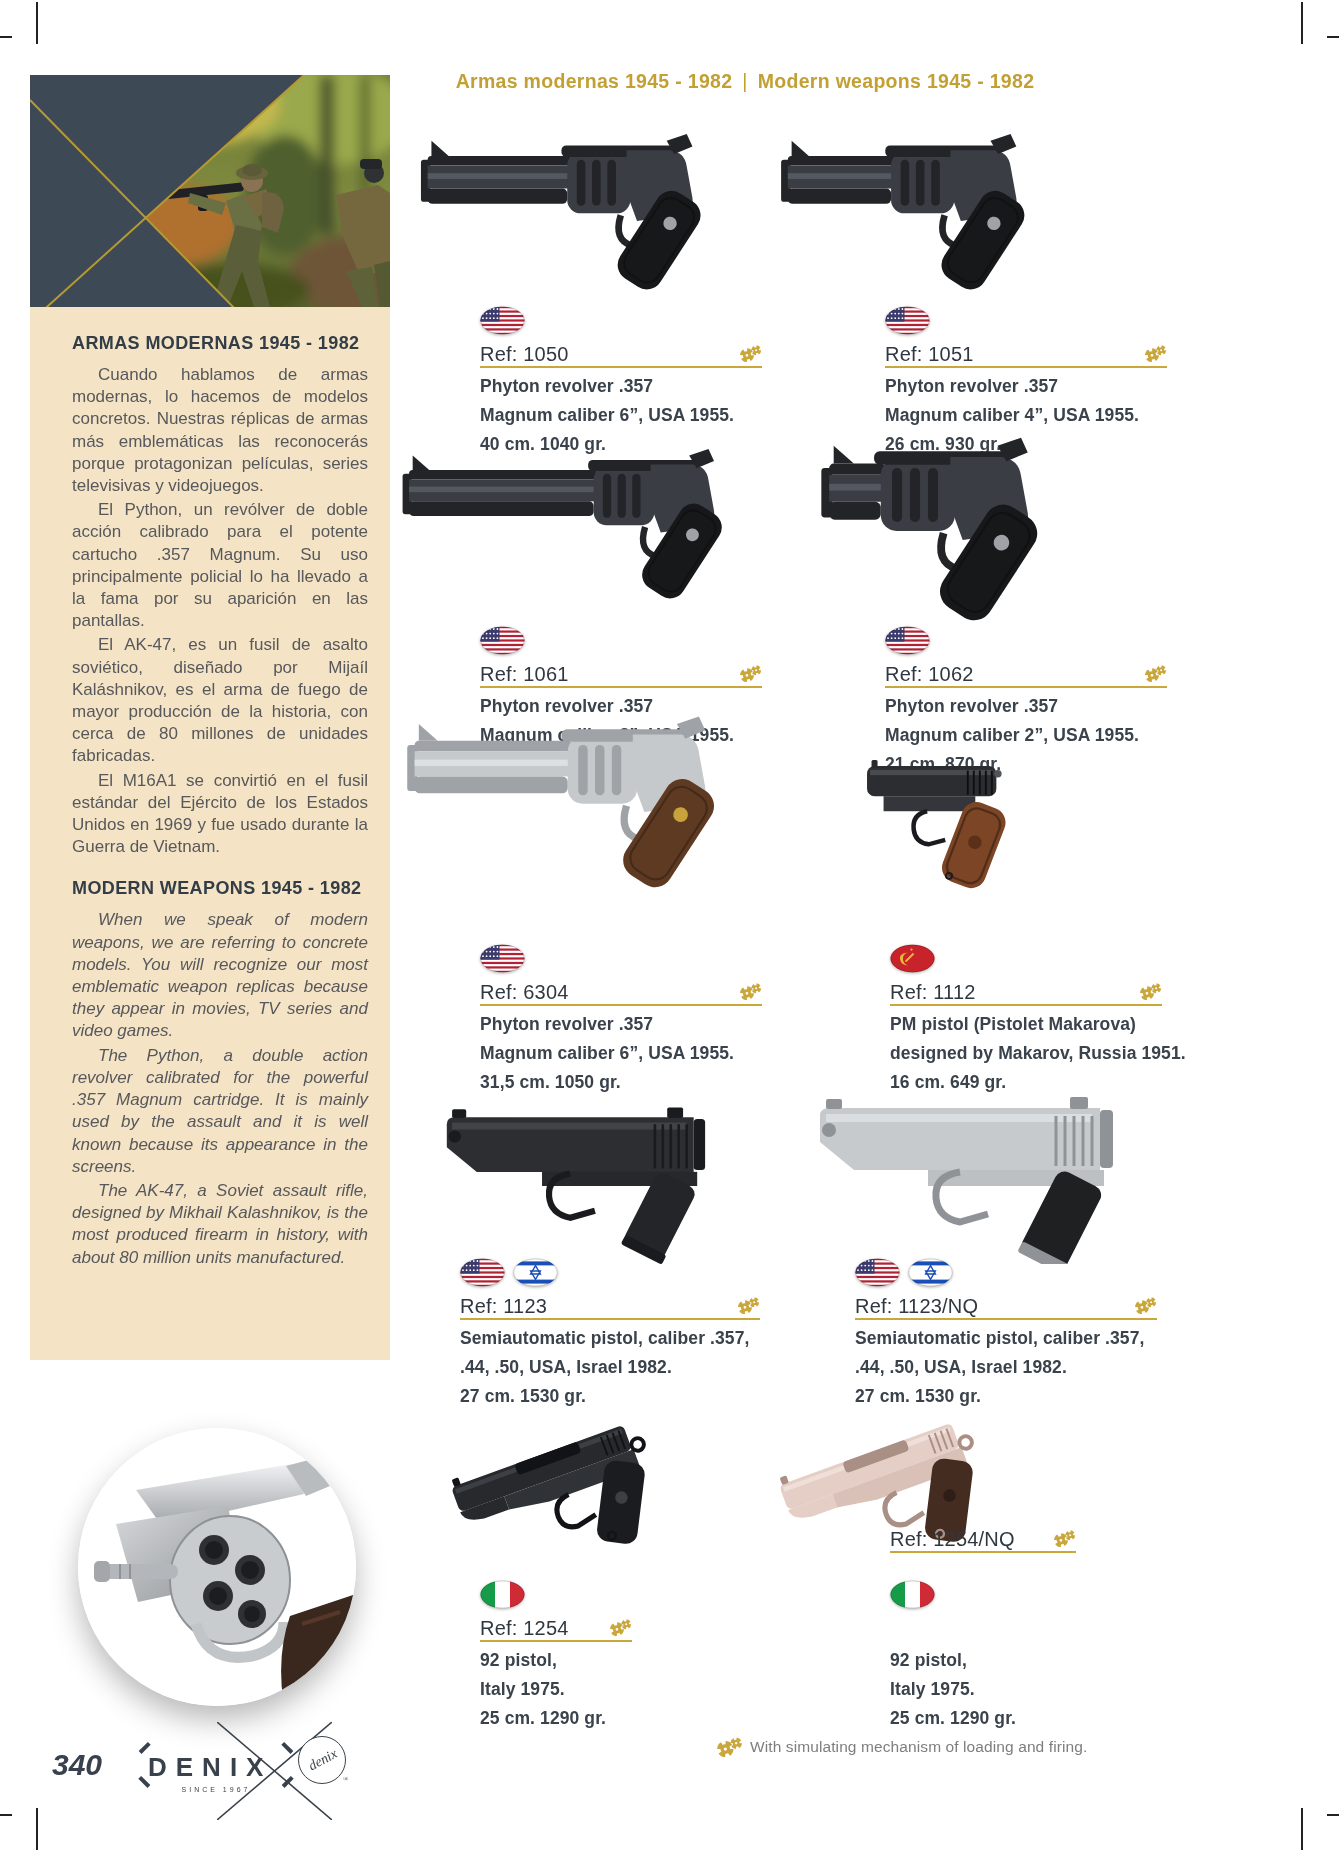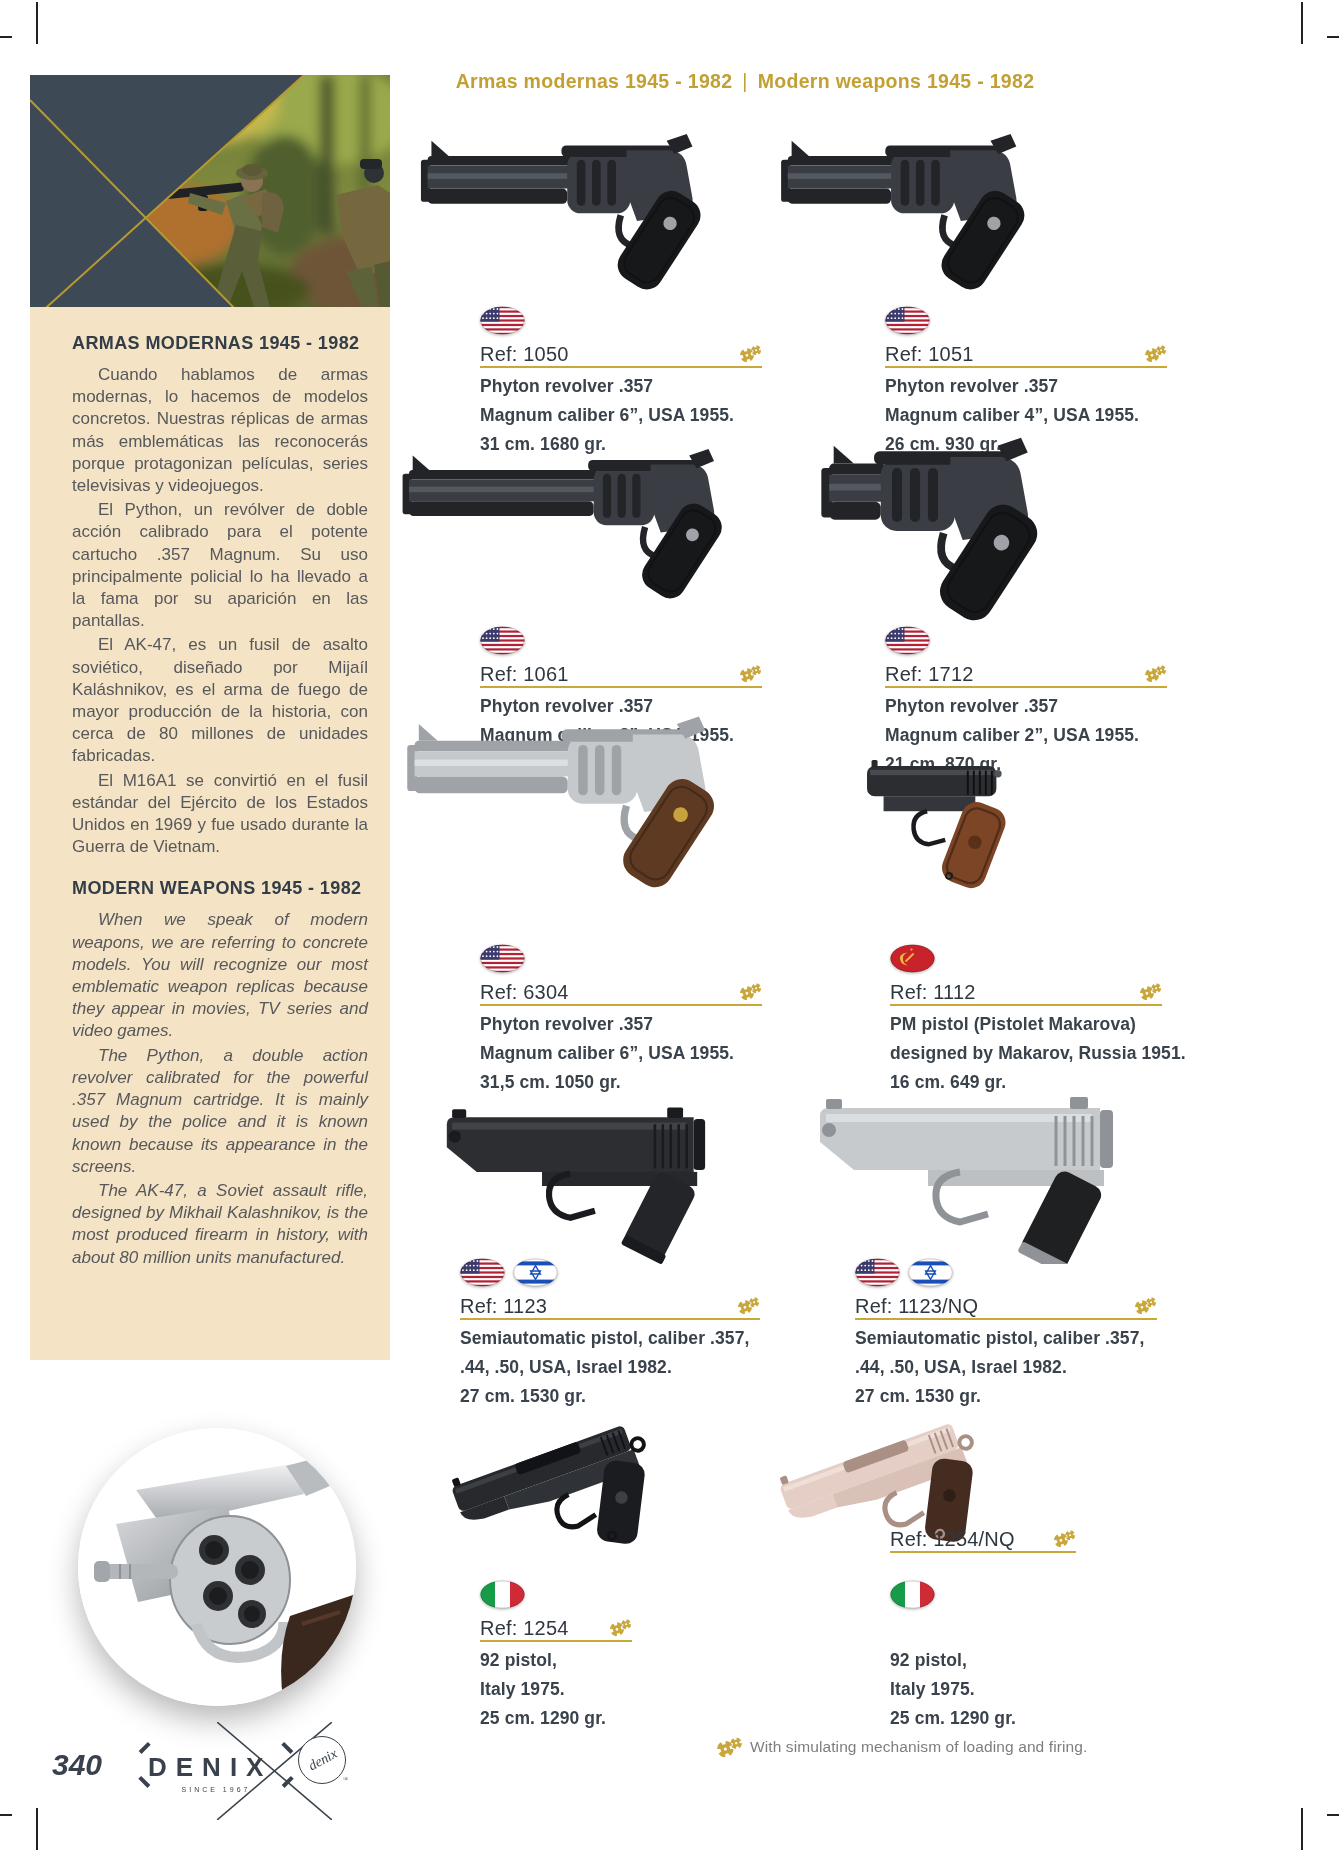--- a/index.html
+++ b/index.html
@@ -149,21 +149,21 @@
       <div class="sb-heading">ARMAS MODERNAS 1945 - 1982</div>
       <div id="paras-es">
           <p>Cuando hablamos de armas modernas, lo hacemos de modelos concretos. Nuestras réplicas de armas más emblemáticas las reconocerás porque protagonizan películas, series televisivas y videojuegos.</p>
           <p>El Python, un revólver de doble acción calibrado para el potente cartucho .357 Magnum. Su uso principalmente policial lo ha llevado a la fama por su aparición en las pantallas.</p>
           <p>El AK-47, es un fusil de asalto soviético, diseñado por Mijaíl Kaláshnikov, es el arma de fuego de mayor producción de la historia, con cerca de 80 millones de unidades fabricadas.</p>
           <p>El M16A1 se convirtió en el fusil estándar del Ejército de los Estados Unidos en 1969 y fue usado durante la Guerra de Vietnam.</p>
         </div>
       <div class="sb-heading en">MODERN WEAPONS 1945 - 1982</div>
       <div id="paras-en">
           <p class="en">When we speak of modern weapons, we are referring to concrete models. You will recognize our most emblematic weapon replicas because they appear in movies, TV series and video games.</p>
-          <p class="en">The Python, a double action revolver calibrated for the powerful .357 Magnum cartridge. It is mainly used by the police and it is known known because its appearance in the screens.</p>
+          <p class="en">The Python, a double action revolver calibrated for the powerful .357 Magnum cartridge. It is mainly used by the assault and it is well known because its appearance in the screens.</p>
           <p class="en">The AK-47, a Soviet assault rifle, designed by Mikhail Kalashnikov, is the most produced firearm in history, with about 80 million units manufactured.</p>
         </div>
     </div>
   </div>
 
   <div id="products">
       <div>
         <div class="prod-img" style="left: 402px; top: 112px; width: 340px; height: 196px;"><svg viewBox="0 0 326 205">
     <rect x="5" y="50" width="10" height="44" rx="3" fill="#222428"></rect>
     <rect x="12" y="46" width="150" height="10" rx="4" fill="#222428"></rect>
@@ -228,21 +228,21 @@
               <circle cx="11" cy="14.5" r="7" fill="none" stroke="#C9A73B" stroke-width="5.6" stroke-dasharray="6.6 4.2"></circle>
           <circle cx="11" cy="14.5" r="3.9" fill="none" stroke="#C9A73B" stroke-width="3.9"></circle>
               <circle cx="24" cy="7.5" r="5" fill="none" stroke="#C9A73B" stroke-width="4.0" stroke-dasharray="4.8 3.0"></circle>
           <circle cx="24" cy="7.5" r="2.8" fill="none" stroke="#C9A73B" stroke-width="2.8"></circle>
             </svg>
           </span>
         </div>
         <div class="desc" style="left: 480px; top: 372px;">
           <div>Phyton revolver .357</div>
           <div>Magnum caliber 6”, USA 1955.</div>
-          <div>31 cm. 1680 gr.</div>
+          <div>40 cm. 1040 gr.</div>
         </div>
       </div>
       <div>
         <div class="prod-img" style="left: 748px; top: 112px; width: 332px; height: 196px;"><svg viewBox="0 0 288 205">
     <rect x="5" y="50" width="10" height="44" rx="3" fill="#222428"></rect>
     <rect x="12" y="46" width="112" height="10" rx="4" fill="#222428"></rect>
     <rect x="12" y="56" width="112" height="24" fill="#3A3E44"></rect>
     <rect x="12" y="64" width="112" height="6" fill="#6A6F77" opacity=".55"></rect>
     <rect x="12" y="80" width="108" height="16" rx="5" fill="#222428"></rect>
     <polygon points="16,30 16,46 34,46" fill="#222428"></polygon>
@@ -440,21 +440,21 @@
               <circle cx="3" cy="12.2" r=".9" fill="#fff"></circle>
               <circle cx="6.6" cy="12.2" r=".9" fill="#fff"></circle>
               <circle cx="10.2" cy="12.2" r=".9" fill="#fff"></circle>
               <circle cx="13.8" cy="12.2" r=".9" fill="#fff"></circle>
               <circle cx="17.4" cy="12.2" r=".9" fill="#fff"></circle>
             </g>
             <ellipse cx="22.5" cy="14.5" rx="21.7" ry="13.5" fill="none" stroke="rgba(0,0,0,.18)" stroke-width="1"></ellipse>
           </svg>
         </div>
         <div class="ref-row" style="left: 885px; top: 660px; width: 282px;">
-          <span class="ref-label">Ref: 1712</span>
+          <span class="ref-label">Ref: 1062</span>
           <span class="gear">
             <svg width="23" height="17" viewBox="0 0 32 24">
               <circle cx="11" cy="14.5" r="7" fill="none" stroke="#C9A73B" stroke-width="5.6" stroke-dasharray="6.6 4.2"></circle>
           <circle cx="11" cy="14.5" r="3.9" fill="none" stroke="#C9A73B" stroke-width="3.9"></circle>
               <circle cx="24" cy="7.5" r="5" fill="none" stroke="#C9A73B" stroke-width="4.0" stroke-dasharray="4.8 3.0"></circle>
           <circle cx="24" cy="7.5" r="2.8" fill="none" stroke="#C9A73B" stroke-width="2.8"></circle>
             </svg>
           </span>
         </div>
         <div class="desc" style="left: 885px; top: 692px;">

